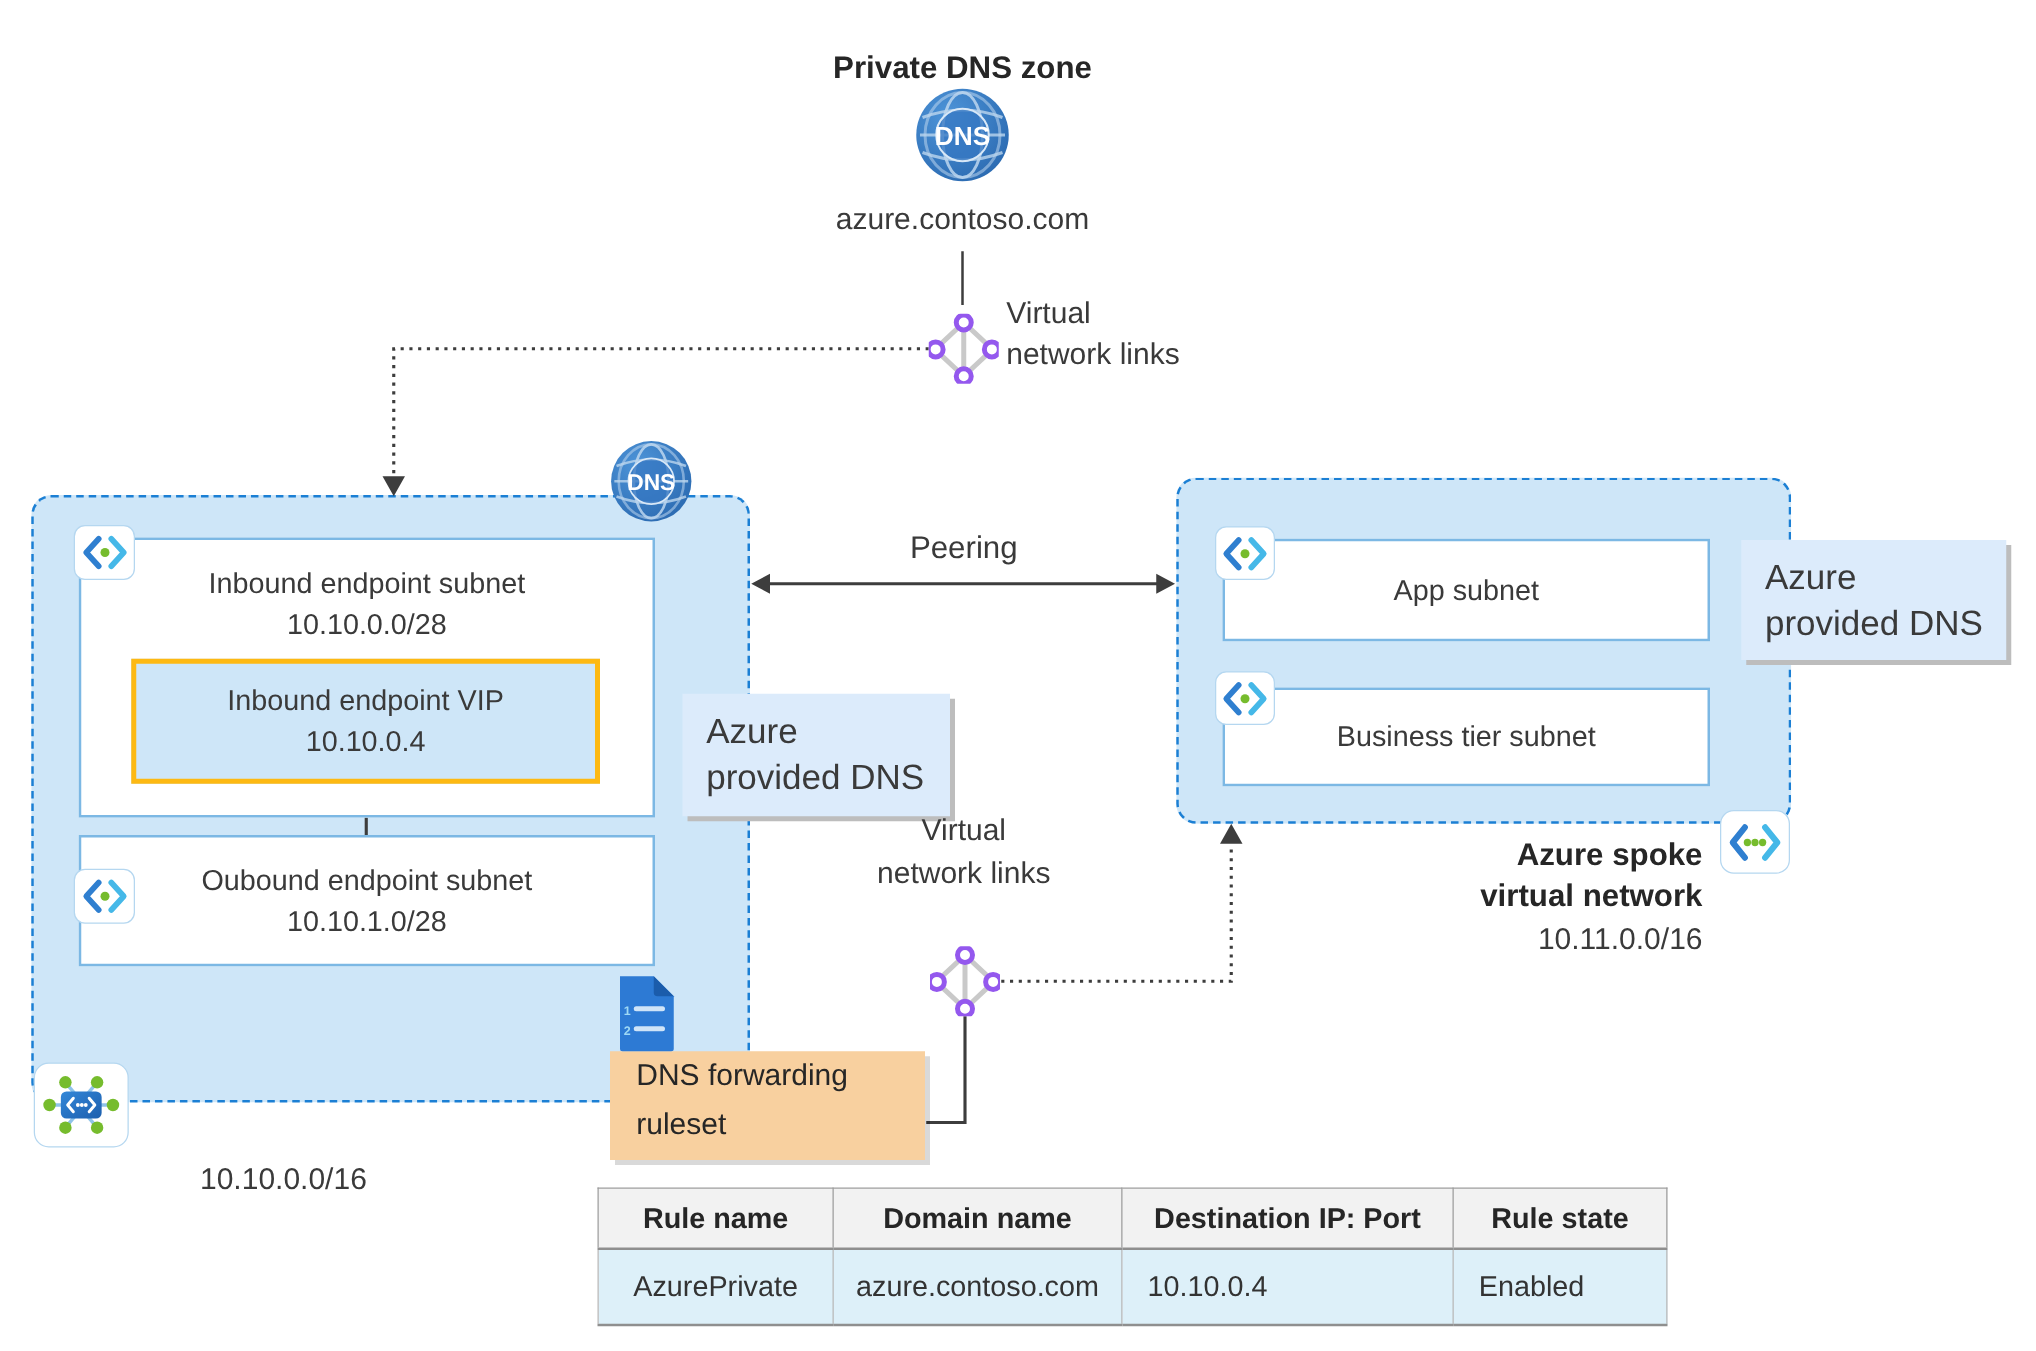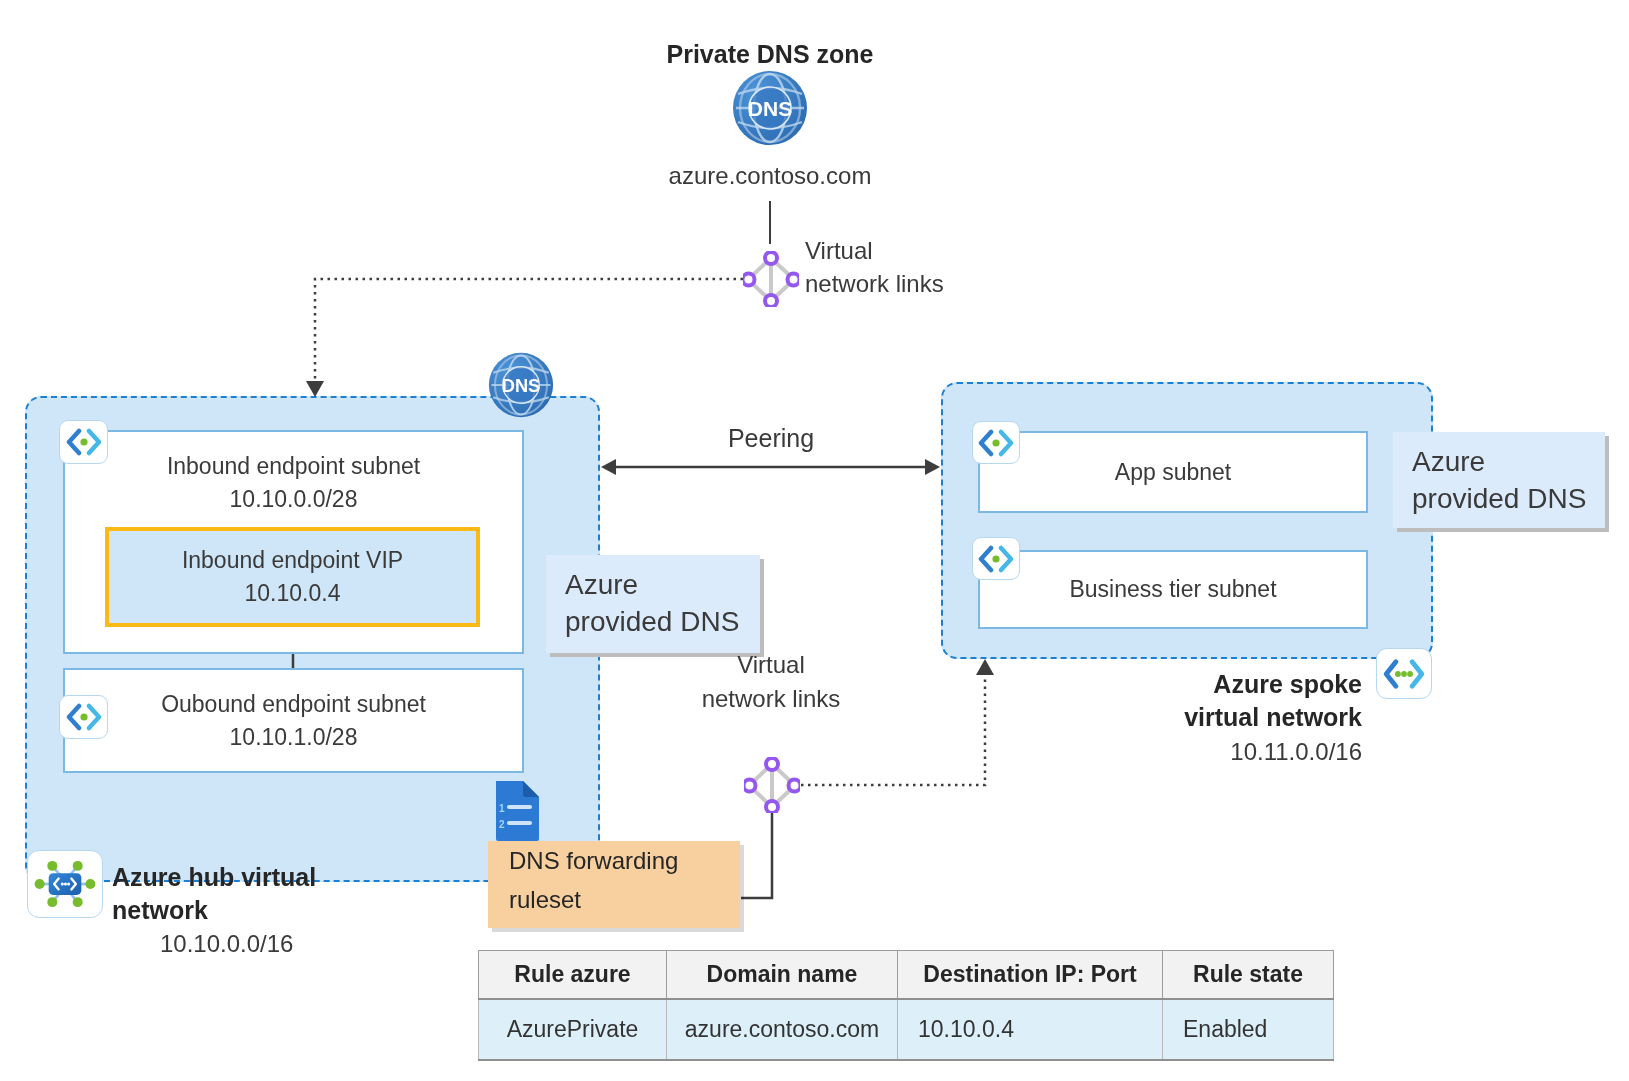--- a/index.html
+++ b/index.html
@@ -187,22 +187,20 @@
       <circle cx="22" cy="52" r="5.5" fill="#76bc2d"></circle>
       <circle cx="50" cy="52" r="5.5" fill="#76bc2d"></circle>
       <rect x="18" y="20" width="36" height="24" rx="5" fill="url(#chipBlue)"></rect>
       <polyline points="29,26 24,32 29,38" fill="none" stroke="#ffffff" stroke-width="2.6" stroke-linecap="round" stroke-linejoin="round"></polyline>
       <polyline points="43,26 48,32 43,38" fill="none" stroke="#ffffff" stroke-width="2.6" stroke-linecap="round" stroke-linejoin="round"></polyline>
       <circle cx="33" cy="32" r="1.7" fill="#ffffff"></circle>
       <circle cx="36.5" cy="32" r="1.7" fill="#ffffff"></circle>
       <circle cx="40" cy="32" r="1.7" fill="#ffffff"></circle>
     </svg>
   </div>
-  <div class="abs net-label-bold pre" style="left:112px;top:861px;">Azure hub virtual
-network</div>
   <div class="abs net-label-cidr" style="left:112px;top:927px;margin-left:48px;">10.10.0.0/16</div>
 
   <div class="abs body-text center" style="left:671px;top:424px;width:200px;font-size:25px;">Peering</div>
 
   <div class="abs label-box pre" style="left:546px;top:555px;width:214px;height:98px;">Azure
 provided DNS</div>
   <div class="abs label-box pre" style="left:1393px;top:432px;width:212px;height:96px;">Azure
 provided DNS</div>
 
   <div class="abs white-box" style="left:978px;top:431px;width:386px;height:78px;">
@@ -273,21 +271,21 @@
   <div class="abs" style="left:478px;top:950px;">
     <table class="rules">
       <colgroup>
         <col style="width:188px">
           <col style="width:231px">
           <col style="width:265px">
           <col style="width:171px">
       </colgroup>
       <thead>
         <tr>
-          <th>Rule azure</th>
+          <th>Rule name</th>
           <th>Domain name</th>
           <th>Destination IP: Port</th>
           <th>Rule state</th>
         </tr>
       </thead>
       <tbody>
         <tr>
           <td>AzurePrivate</td>
           <td>azure.contoso.com</td>
           <td class="left">10.10.0.4</td>

